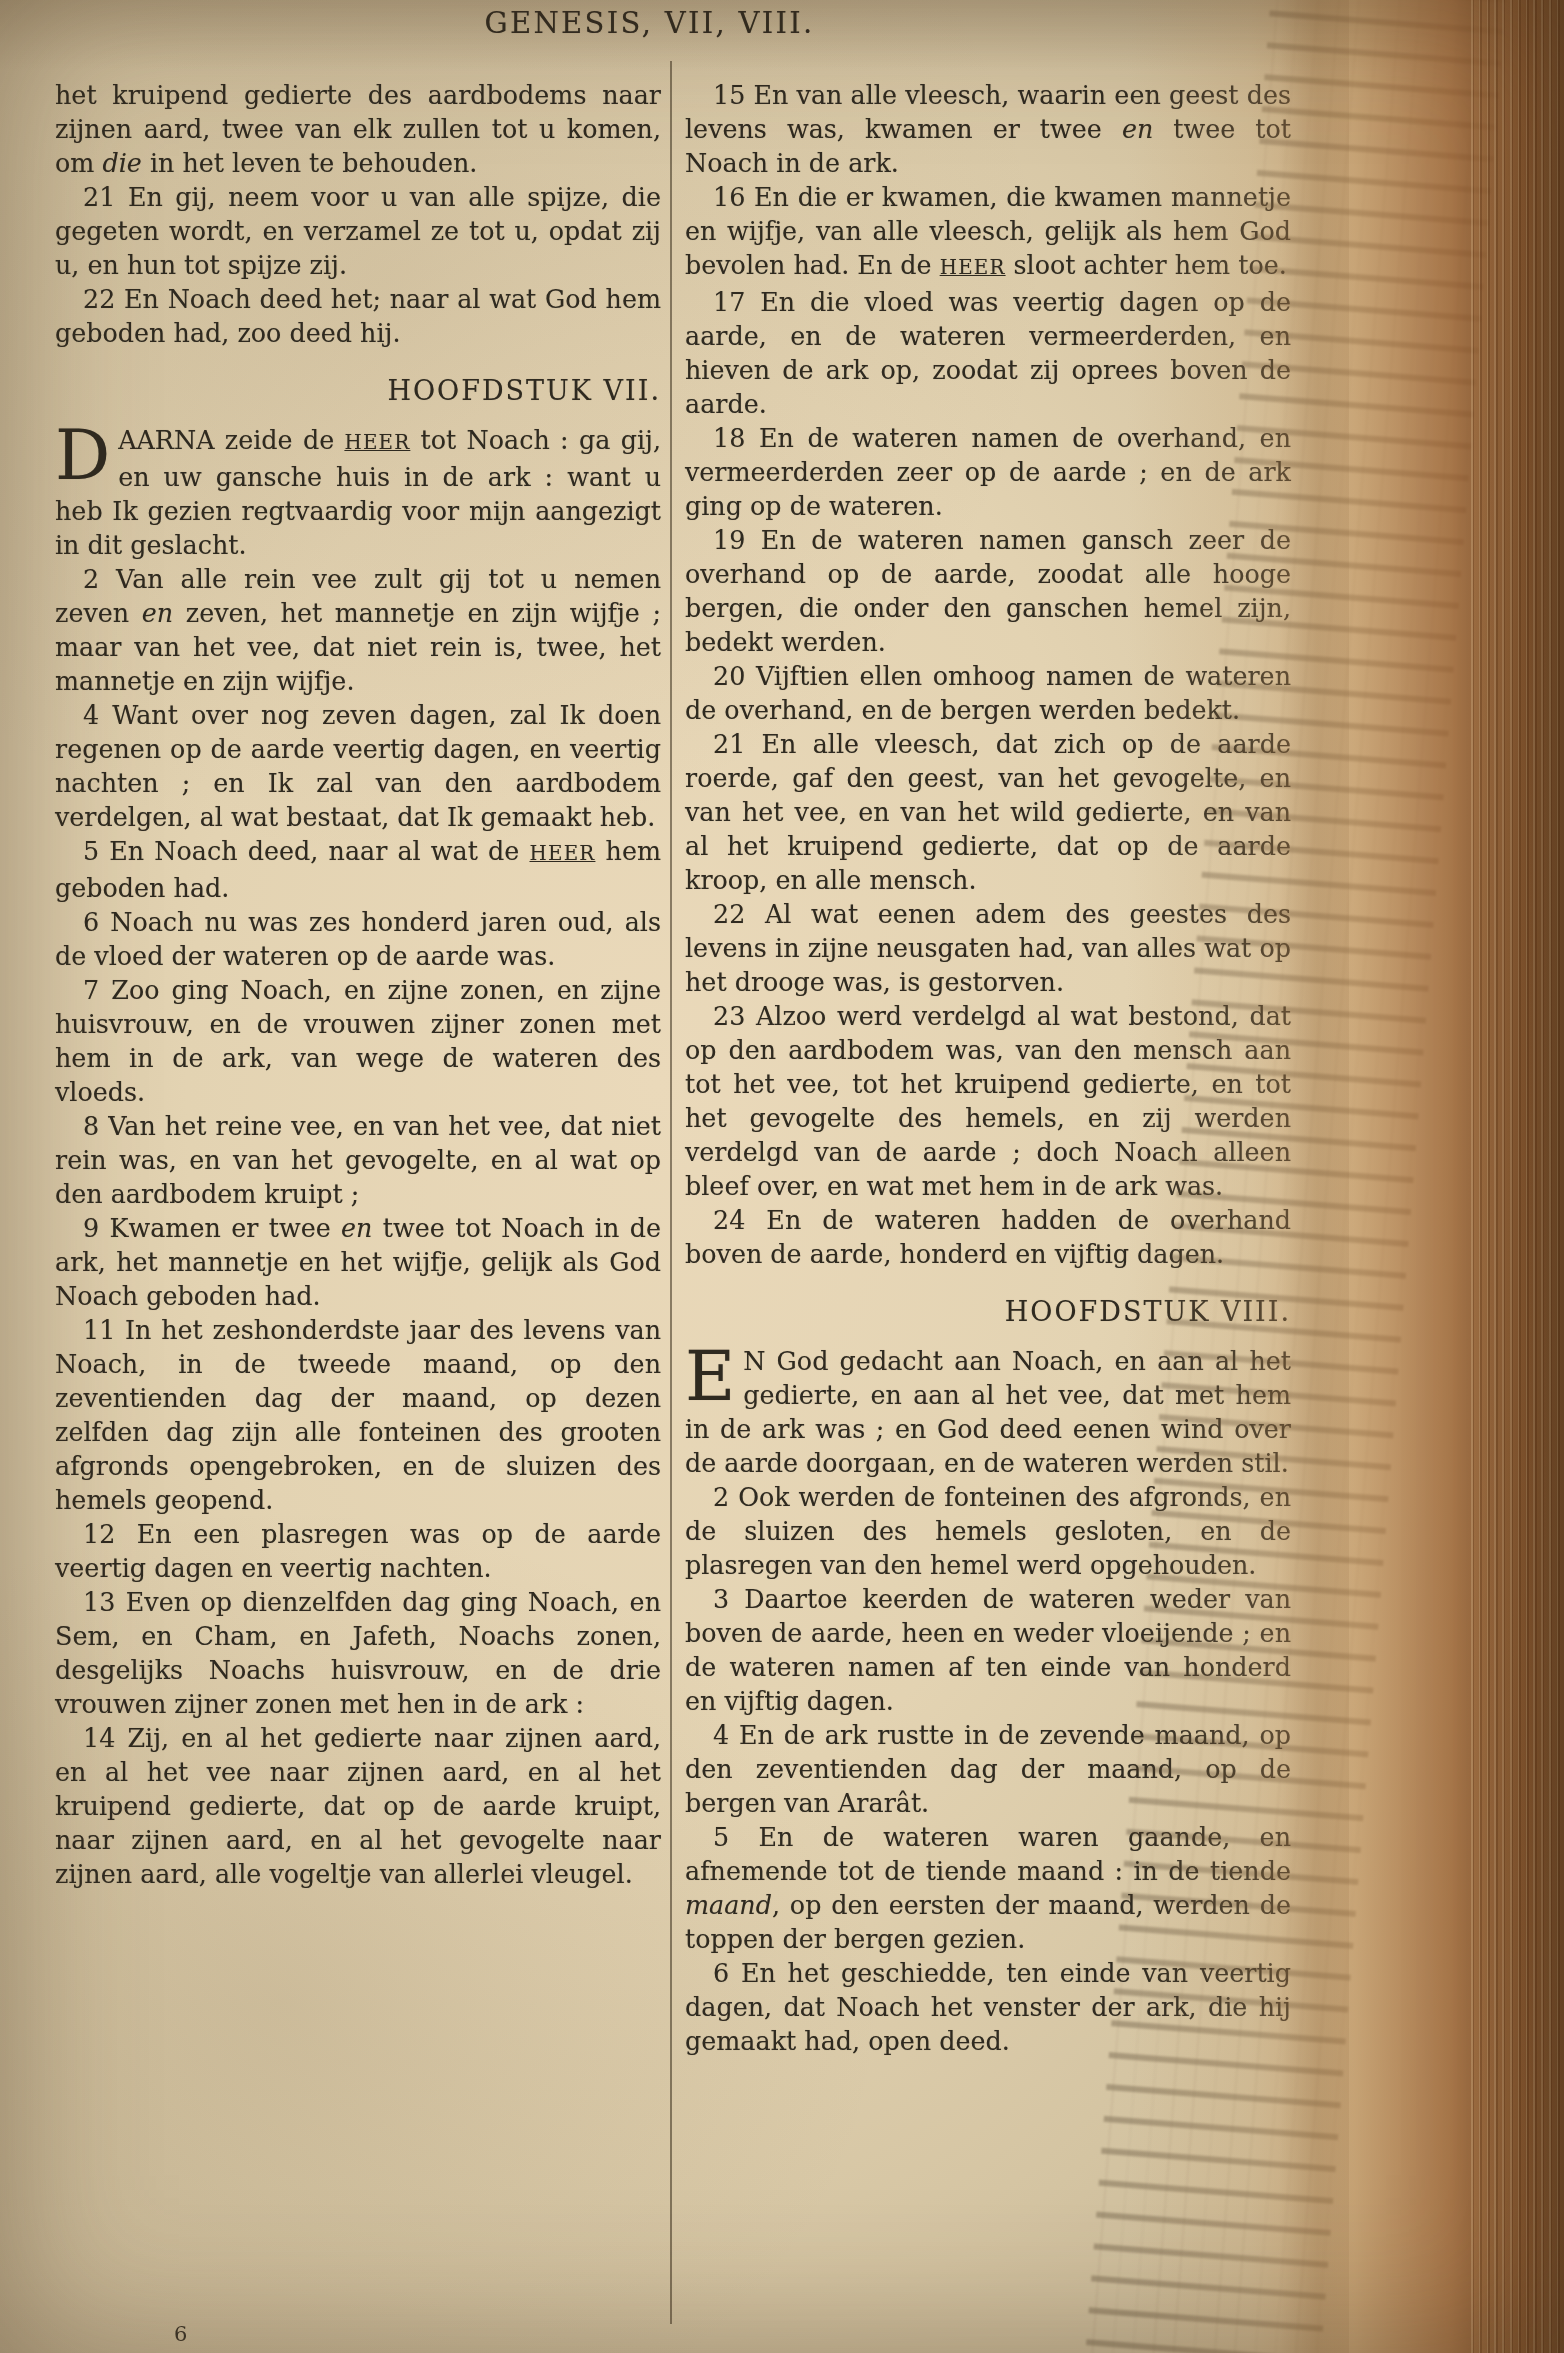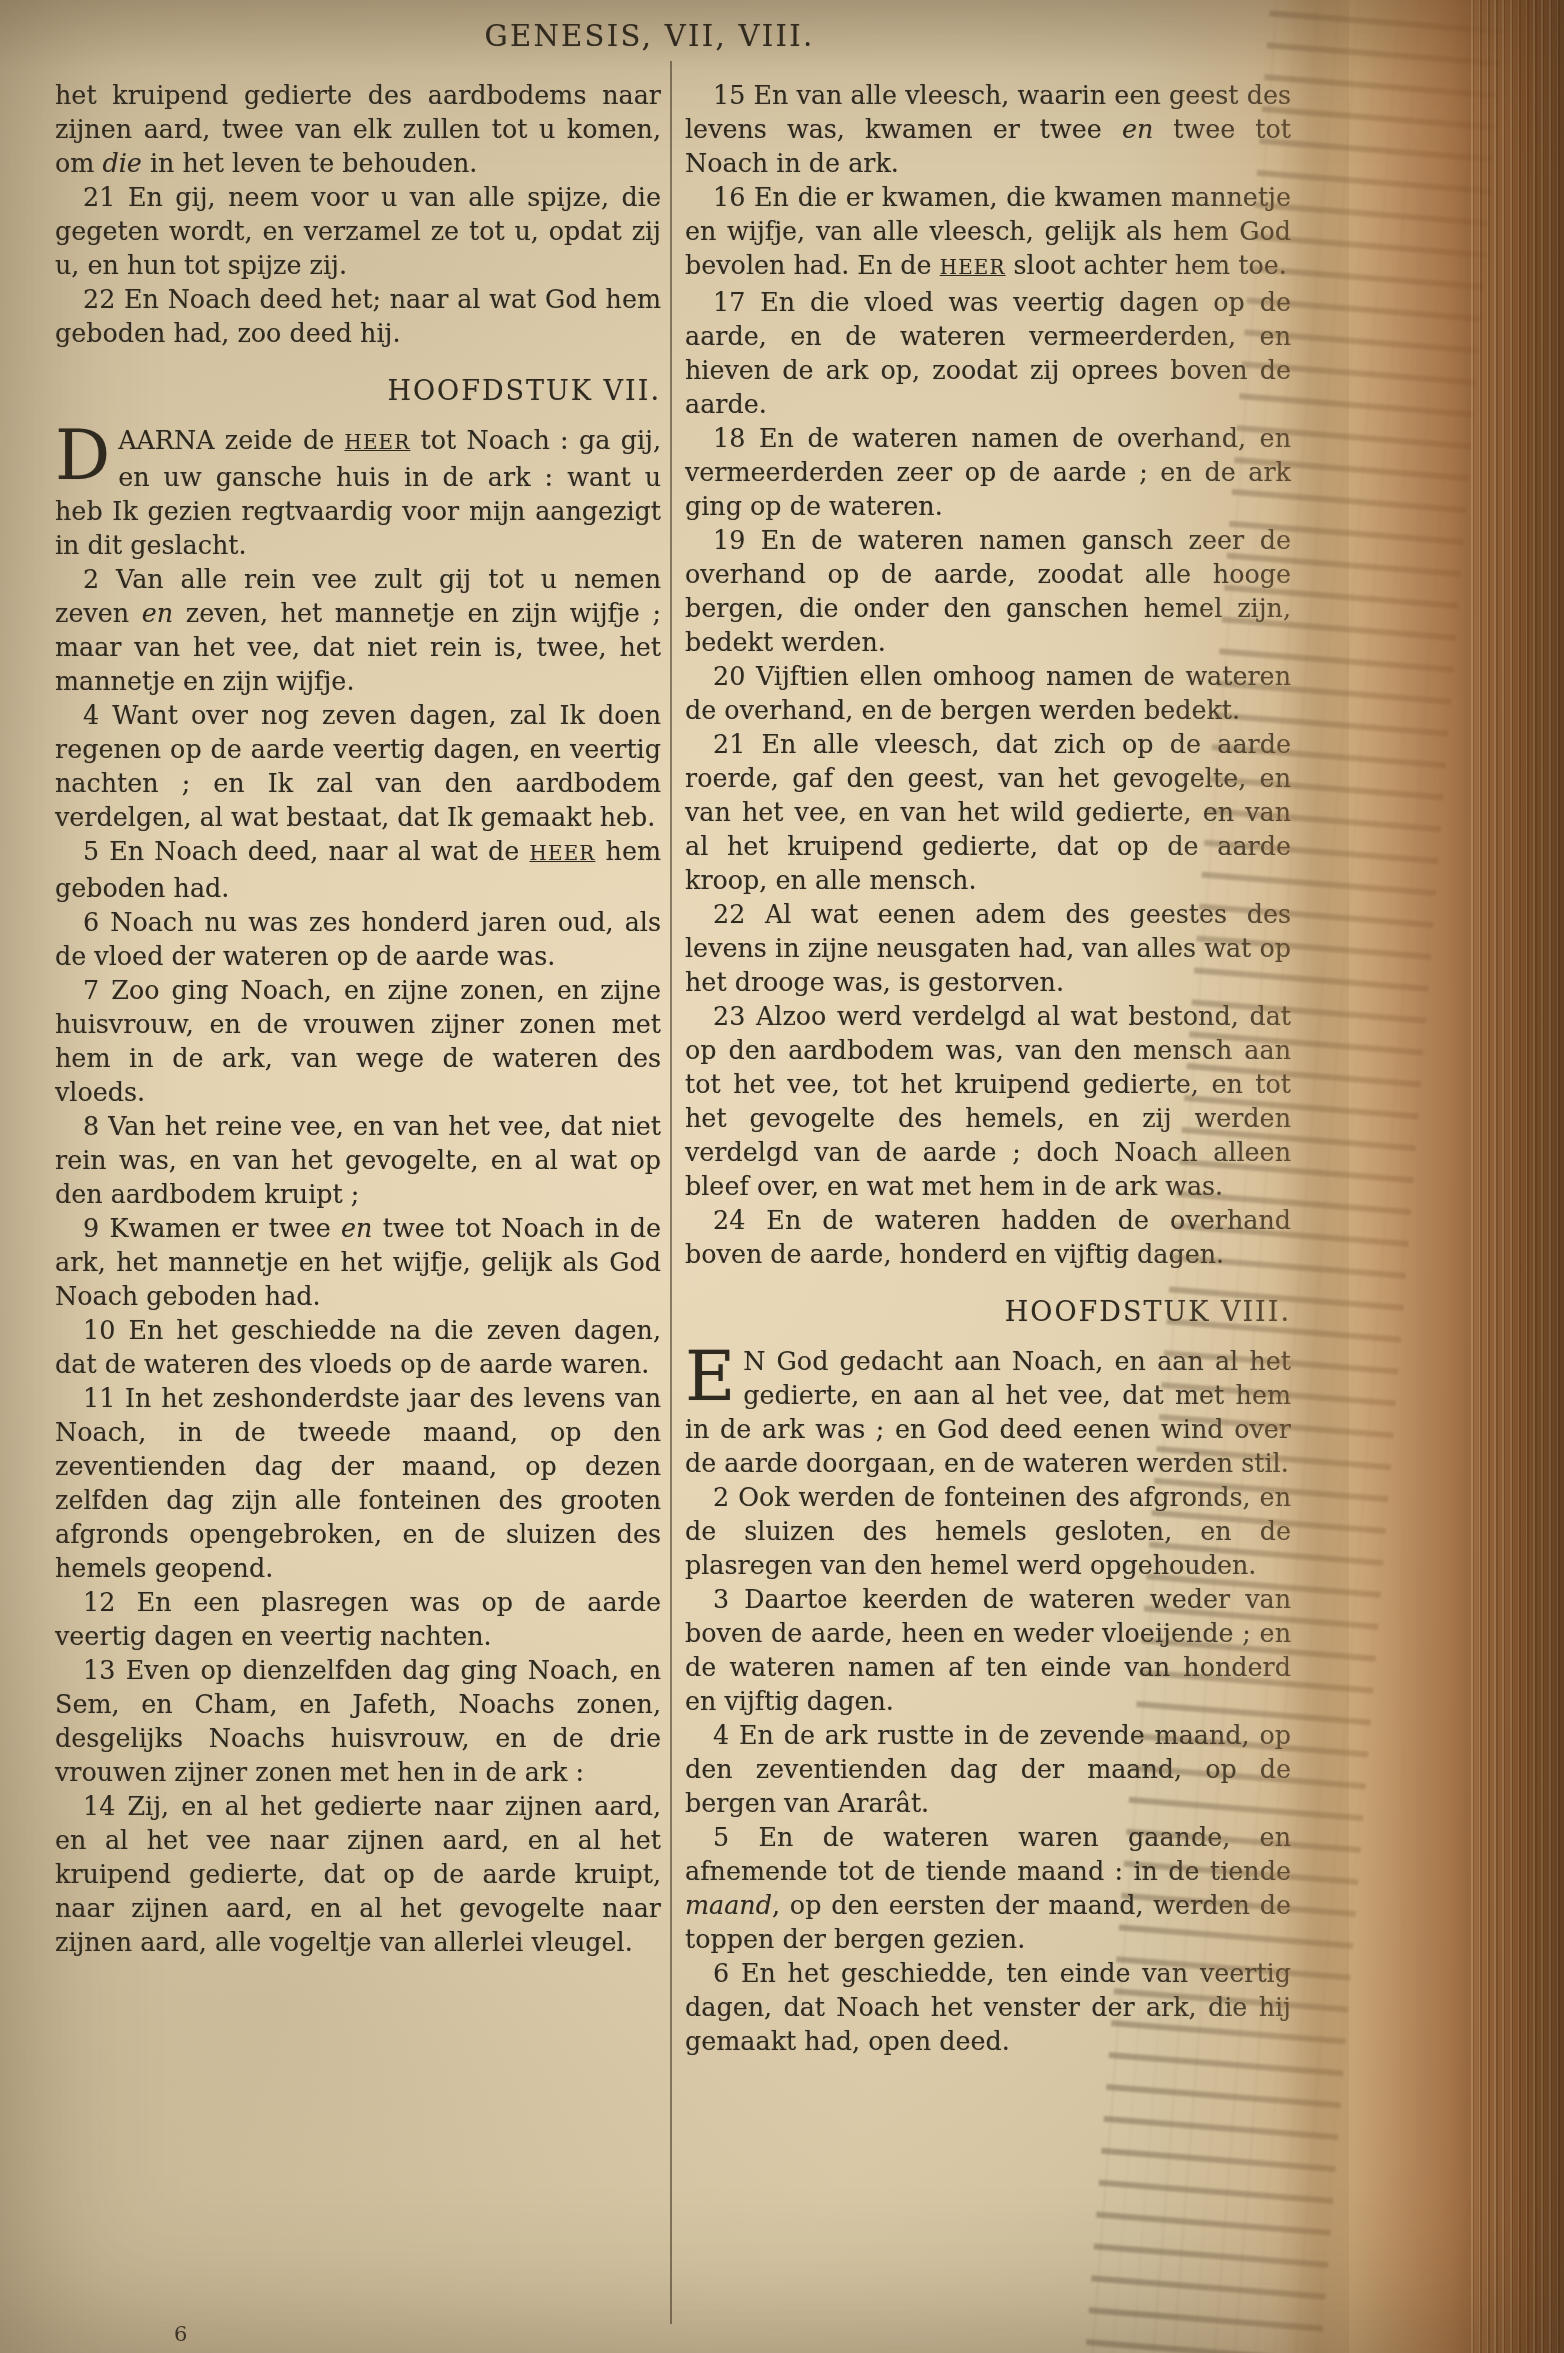--- a/index.html
+++ b/index.html
@@ -12,21 +12,21 @@
     position:relative; width:1565px; height:2354px; overflow:hidden;
     background:
       linear-gradient(180deg, rgba(110,88,58,0.20) 0%, rgba(110,88,58,0) 3%),
       radial-gradient(ellipse 60% 35% at 25% 12%, rgba(125,104,72,0.12), transparent 70%),
       radial-gradient(ellipse 55% 30% at 18% 85%, rgba(125,104,72,0.14), transparent 70%),
       radial-gradient(ellipse 1174px 1800px at 42% 46%, #ead9ba 0%, #e3d3b2 40%, #d4c4a2 70%, #c2b190 100%);
     color:#2f2a20;
   }
   
   .running-head {
-    position:absolute; top:19px; left:0; width:1299px;
+    position:absolute; top:6px; left:0; width:1299px;
     text-align:center; font-size:29px; letter-spacing:2.3px;
     color:#2f2a20; text-shadow:0 0 0.8px rgba(47,42,32,0.35);
   }
   
   .columns {
     position:absolute; top:78px; left:55px; width:1246px;
     display:flex; gap:24px;
   }
   .col {
     width:606px; font-size:25.4px; line-height:34px;
@@ -107,21 +107,20 @@
         <div class="para">22 En Noach deed het; naar al wat God hem geboden had, zoo deed hij.</div>
         <div class="chapter-heading">HOOFDSTUK VII.</div>
         <div class="para dropcap-para"><span class="dropcap">D</span>AARNA zeide de <span class="sc">HEER</span> tot Noach : ga gij, en uw gansche huis in de ark : want u heb Ik gezien regtvaardig voor mijn aangezigt in dit geslacht.</div>
         <div class="para">2 Van alle rein vee zult gij tot u nemen zeven <i>en</i> zeven, het mannetje en zijn wijfje ; maar van het vee, dat niet rein is, twee, het mannetje en zijn wijfje.</div>
         <div class="para">4 Want over nog zeven dagen, zal Ik doen regenen op de aarde veertig dagen, en veertig nachten ; en Ik zal van den aardbodem verdelgen, al wat bestaat, dat Ik gemaakt heb.</div>
         <div class="para">5 En Noach deed, naar al wat de <span class="sc">HEER</span> hem geboden had.</div>
         <div class="para">6 Noach nu was zes honderd jaren oud, als de vloed der wateren op de aarde was.</div>
         <div class="para">7 Zoo ging Noach, en zijne zonen, en zijne huisvrouw, en de vrouwen zijner zonen met hem in de ark, van wege de wateren des vloeds.</div>
         <div class="para">8 Van het reine vee, en van het vee, dat niet rein was, en van het gevogelte, en al wat op den aardbodem kruipt ;</div>
         <div class="para">9 Kwamen er twee <i>en</i> twee tot Noach in de ark, het mannetje en het wijfje, gelijk als God Noach geboden had.</div>
-        <div class="para">10 En het geschiedde na die zeven dagen, dat de wateren des vloeds op de aarde waren.</div>
         <div class="para">11 In het zeshonderdste jaar des levens van Noach, in de tweede maand, op den zeventienden dag der maand, op dezen zelfden dag zijn alle fonteinen des grooten afgronds opengebroken, en de sluizen des hemels geopend.</div>
         <div class="para">12 En een plasregen was op de aarde veertig dagen en veertig nachten.</div>
         <div class="para">13 Even op dienzelfden dag ging Noach, en Sem, en Cham, en Jafeth, Noachs zonen, desgelijks Noachs huisvrouw, en de drie vrouwen zijner zonen met hen in de ark :</div>
         <div class="para">14 Zij, en al het gedierte naar zijnen aard, en al het vee naar zijnen aard, en al het kruipend gedierte, dat op de aarde kruipt, naar zijnen aard, en al het gevogelte naar zijnen aard, alle vogeltje van allerlei vleugel.</div>
       </div>
     <div class="col">
         <div class="para">15 En van alle vleesch, waarin een geest des levens was, kwamen er twee <i>en</i> twee tot Noach in de ark.</div>
         <div class="para">16 En die er kwamen, die kwamen mannetje en wijfje, van alle vleesch, gelijk als hem God bevolen had. En de <span class="sc">HEER</span> sloot achter hem toe.</div>
         <div class="para">17 En die vloed was veertig dagen op de aarde, en de wateren vermeerderden, en hieven de ark op, zoodat zij oprees boven de aarde.</div>
         <div class="para">18 En de wateren namen de overhand, en vermeerderden zeer op de aarde ; en de ark ging op de wateren.</div>

